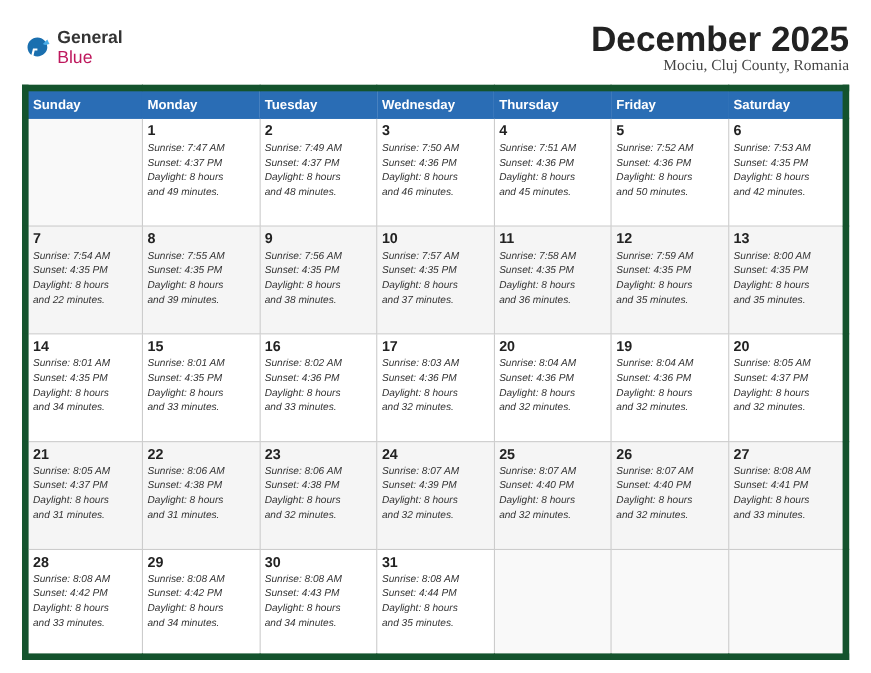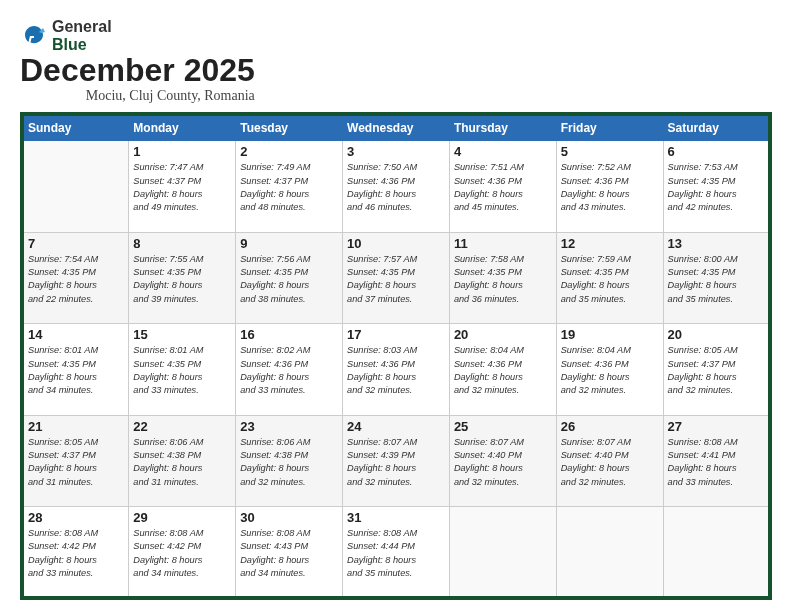--- a/index.html
+++ b/index.html
@@ -13,42 +13,41 @@
     .page {
       width: 792px;
       height: 612px;
       padding: 18px 20px 12px 20px;
       display: flex;
       flex-direction: column;
     }
     .header {
       display: flex;
       justify-content: space-between;
-      align-items: flex-start;
+      align-items: center;
       margin-bottom: 8px;
-      flex-direction: column;
     }
     .logo {
       display: flex;
       align-items: center;
     }
     .logo-text {
       display: flex;
       flex-direction: column;
       line-height: 1.1;
     }
     .logo-general {
       font-size: 16px;
       font-weight: bold;
       color: #333;
     }
     .logo-blue {
       font-size: 16px;
-      font-weight: bold;
-      color: #14532d;
+      font-weight: normal;
+      color: #be185d;
     }
     .logo-icon {
       width: 28px;
       height: 28px;
       margin-right: 4px;
     }
     .title-block {
       text-align: right;
     }
     .month-title {
@@ -57,21 +56,21 @@
       color: #222;
       line-height: 1.1;
     }
     .location {
       font-size: 14px;
       color: #444;
       font-family: Liberation Serif, serif;
     }
     .calendar {
       flex: 1;
-      border: 4px solid #14532d;
+      border: 6px solid #14532d;
       border-collapse: collapse;
       width: 100%;
       table-layout: fixed;
       padding-left: 12px;
     }
     .calendar th {
       background-color: #2a6db5;
       color: white;
       font-size: 12px;
       font-weight: bold;
@@ -155,21 +154,21 @@
           <td>
             <span class="day-num">3</span>
             <div class="day-info"><span>Sunrise: 7:50 AM</span><br><span>Sunset: 4:36 PM</span><br><span>Daylight: 8 hours</span><br><span>and 46 minutes.</span></div>
           </td>
           <td>
             <span class="day-num">4</span>
             <div class="day-info"><span>Sunrise: 7:51 AM</span><br><span>Sunset: 4:36 PM</span><br><span>Daylight: 8 hours</span><br><span>and 45 minutes.</span></div>
           </td>
           <td>
             <span class="day-num">5</span>
-            <div class="day-info"><span>Sunrise: 7:52 AM</span><br><span>Sunset: 4:36 PM</span><br><span>Daylight: 8 hours</span><br><span>and 43 minutes.</span></div>
+            <div class="day-info"><span>Sunrise: 7:52 AM</span><br><span>Sunset: 4:36 PM</span><br><span>Daylight: 8 hours</span><br><span>and 50 minutes.</span></div>
           </td>
           <td>
             <span class="day-num">6</span>
             <div class="day-info"><span>Sunrise: 7:53 AM</span><br><span>Sunset: 4:35 PM</span><br><span>Daylight: 8 hours</span><br><span>and 42 minutes.</span></div>
           </td>
         </tr>
         <tr class="row-alt">
           <td>
             <span class="day-num">7</span>
             <div class="day-info"><span>Sunrise: 7:54 AM</span><br><span>Sunset: 4:35 PM</span><br><span>Daylight: 8 hours</span><br><span>and 22 minutes.</span></div>

